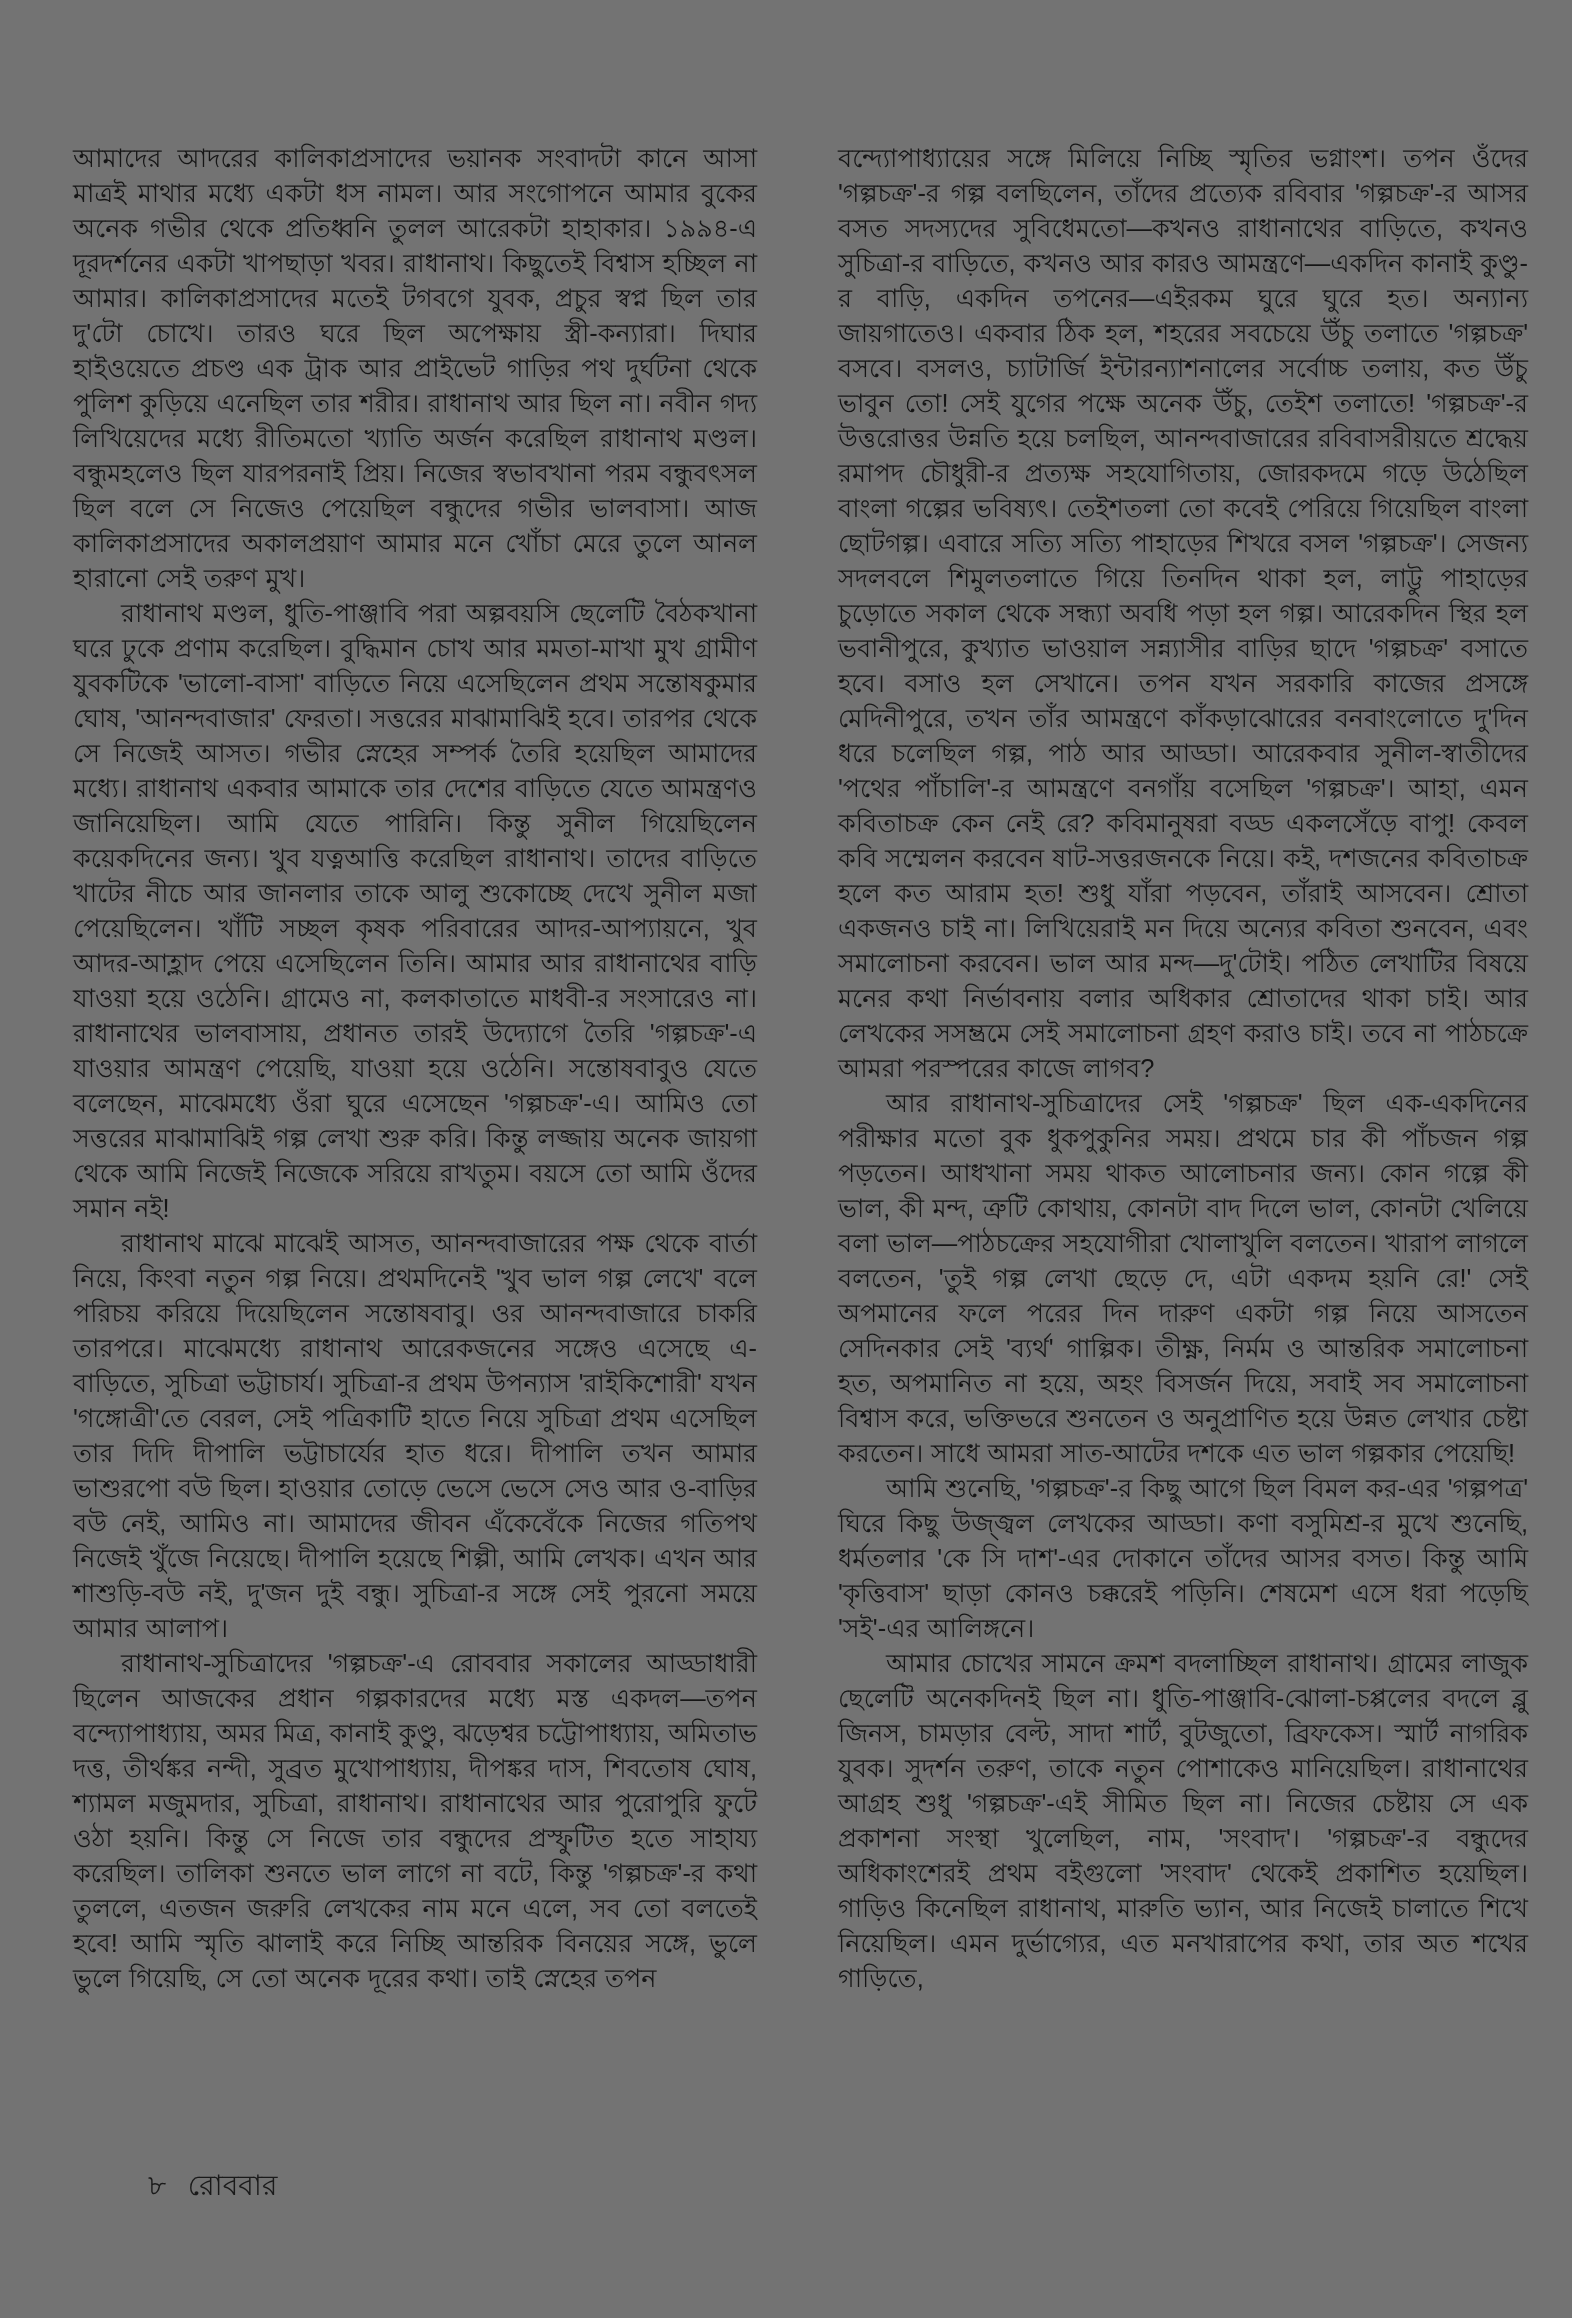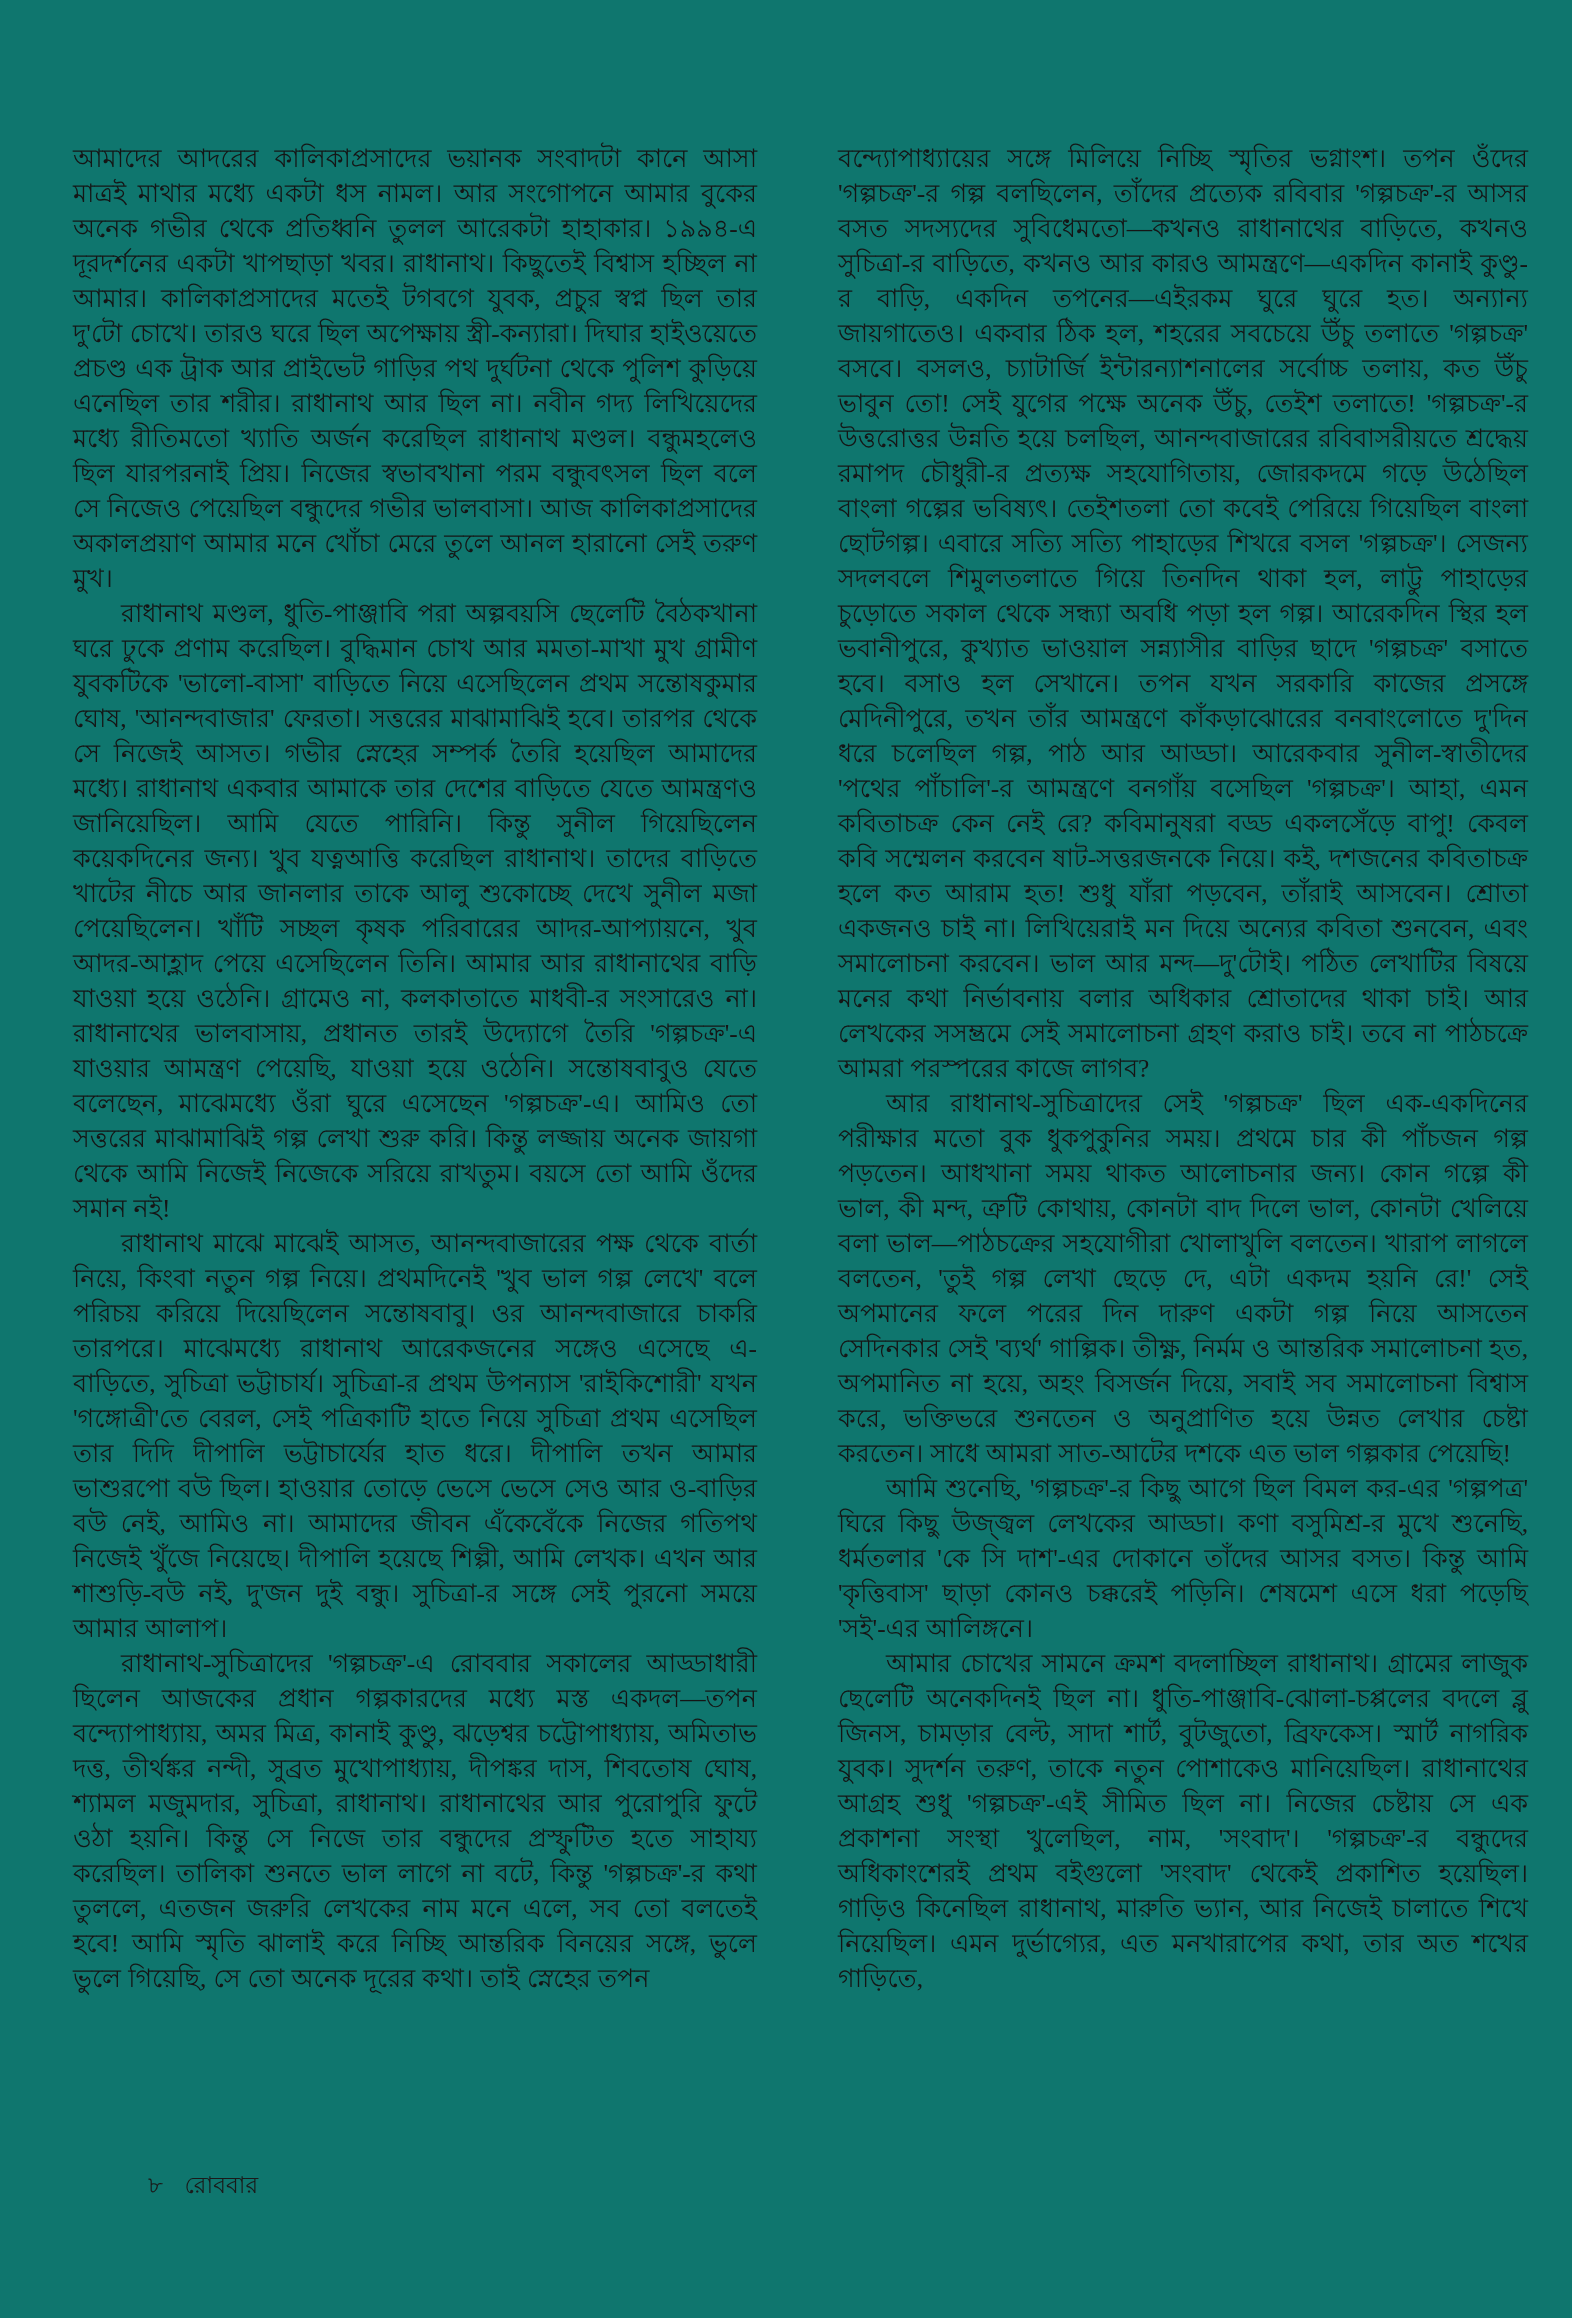--- a/index.html
+++ b/index.html
@@ -5,23 +5,23 @@
   html, body {
     margin: 0;
     padding: 0;
     background: #e8e8e6;
   }
   .page {
     position: relative;
     width: 1573px;
     height: 2319px;
     margin: 0 auto;
-    background: #0f766e;
+    background: #737373;
     overflow: hidden;
-    font-family: Liberation Serif, serif;
+    font-family: Liberation Sans, sans-serif;
     color: #151515;
   }
   .column {
     position: absolute;
     top: 141px;
     text-align: justify;
     font-size: 25.4px;
     line-height: 35px;
     letter-spacing: 0px;
     word-spacing: 0.8px;
@@ -30,21 +30,21 @@
   .column-right { left: 838px; width: 690px; }
   .column p {
     margin: 0;
     padding: 0;
   }
   .indent { text-indent: 48px; }
   .page-footer {
     position: absolute;
     left: 148px;
     top: 2172px;
-    font-size: 23px;
+    font-size: 28px;
     line-height: 28px;
     color: #1a1a1a;
     white-space: nowrap;
   }
   .page-footer .folio-number { margin-right: 21.6px; }
 </style>
 </head>
 <body>
 
 <div class="page">

